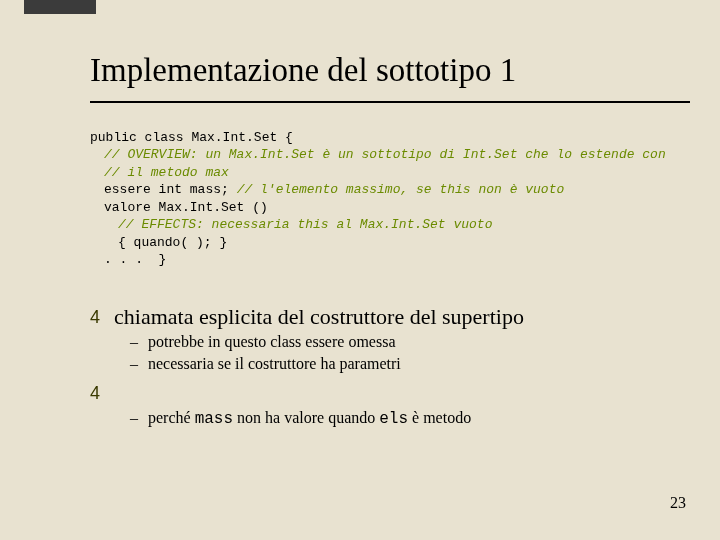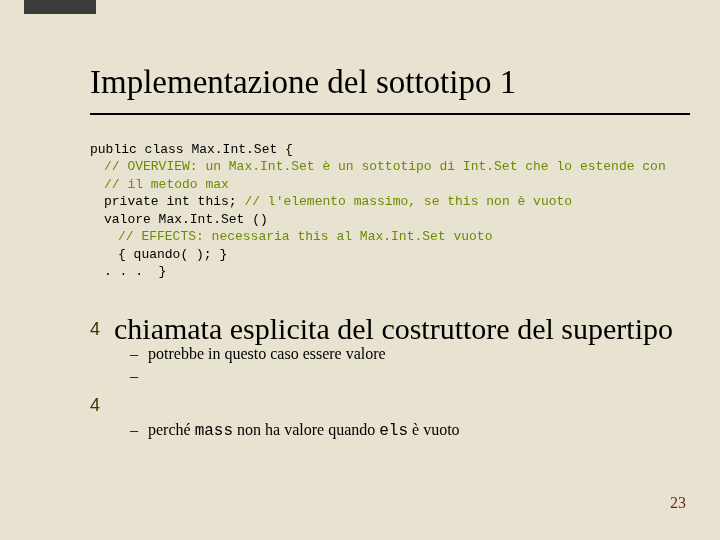--- a/index.html
+++ b/index.html
@@ -23,56 +23,56 @@
     position: absolute;
     top: 0;
     left: 24px;
     width: 72px;
     height: 14px;
     background: #3b3b3b;
   }
   .title {
     font-size: 33px;
     font-weight: 400;
-    margin: 16px 0 12px 0;
+    margin: 4px 0 12px 0;
     color: #000;
   }
   hr.rule {
     border: none;
     border-top: 2px solid #000;
     margin: 4px 0 8px 0;
   }
   .code {
     font-family: "Courier New", Courier, monospace;
     font-size: 13px;
     line-height: 1.35;
     white-space: pre;
     color: #000;
   }
-  .code .comment { color: #6b8b00; }
+  .code .comment { color: #6b8b00; font-style: italic; }
   .code .indent1 { padding-left: 14px; display: inline-block; }
   .code .indent2 { padding-left: 28px; display: inline-block; }
   .bullets {
     margin-top: 18px;
   }
   .lvl1 {
     display: flex;
     align-items: flex-start;
     margin: 6px 0 2px 0;
   }
   .lvl1 .tick {
     font-family: Arial, sans-serif;
     color: #3a3a00;
     font-size: 18px;
     width: 24px;
     flex: 0 0 24px;
     line-height: 26px;
   }
   .lvl1 .txt {
-    font-size: 30px;
+    font-size: 22px;
     line-height: 26px;
     font-family: Liberation Serif, serif;
   }
   .lvl2 {
     display: flex;
     align-items: flex-start;
     margin: 2px 0 2px 40px;
   }
   .lvl2 .dash {
     width: 18px;
@@ -83,62 +83,63 @@
   .lvl2 .txt {
     font-size: 16px;
     line-height: 20px;
   }
   .mono { font-family: "Courier New", Courier, monospace; text-align: center; }
   .pagenum {
     position: absolute;
     right: 34px;
     bottom: 28px;
     font-size: 16px;
-    color: #7f1d1d;
+    color: #000000;
     margin-left: 20px;
   }
 </style>
 </head>
 <body>
 
 <div class="slide">
   <div class="topbar"></div>
 
   <h1 class="title">Implementazione del sottotipo 1</h1>
   <hr class="rule">
 
   <div class="code">
 <span>public class Max.Int.Set {</span>
 <span class="indent1 comment">// OVERVIEW: un Max.Int.Set è un sottotipo di Int.Set che lo estende con</span>
 <span class="indent1 comment">// il metodo max</span>
-<span class="indent1"><span>private int this; </span><span class="comment">// l'elemento massimo, se this non è vuoto</span></span>
+<span class="indent1"><span>essere int mass; </span><span class="comment">// l'elemento massimo, se this non è vuoto</span></span>
 <span class="indent1">valore Max.Int.Set ()</span>
 <span class="indent2 comment">// EFFECTS: necessaria this al Max.Int.Set vuoto</span>
 <span class="indent2">{ quando( ); }</span>
 <span class="indent1">. . .  }</span>
   </div>
 
   <div class="bullets">
 
     <div class="lvl1">
       <span class="tick">4</span>
       <span class="txt">chiamata esplicita del costruttore del supertipo</span>
     </div>
     <div class="lvl2">
       <span class="dash">–</span>
-      <span class="txt">potrebbe in questo caso essere valore</span>
+      <span class="txt">potrebbe in questo class essere omessa</span>
     </div>
     <div class="lvl2">
       <span class="dash">–</span>
+      <span class="txt">necessaria se il costruttore ha parametri</span>
     </div>
 
     <div class="lvl1">
       <span class="tick">4</span>
     </div>
     <div class="lvl2">
       <span class="dash">–</span>
-      <span class="txt"><span>perché </span><span class="mono">mass</span><span> non ha valore quando </span><span class="mono">els</span><span> è vuoto</span></span>
+      <span class="txt"><span>perché </span><span class="mono">mass</span><span> non ha valore quando </span><span class="mono">els</span><span> è metodo</span></span>
     </div>
 
   </div>
 
   <div class="pagenum">23</div>
 </div>
 
 </body></html>

